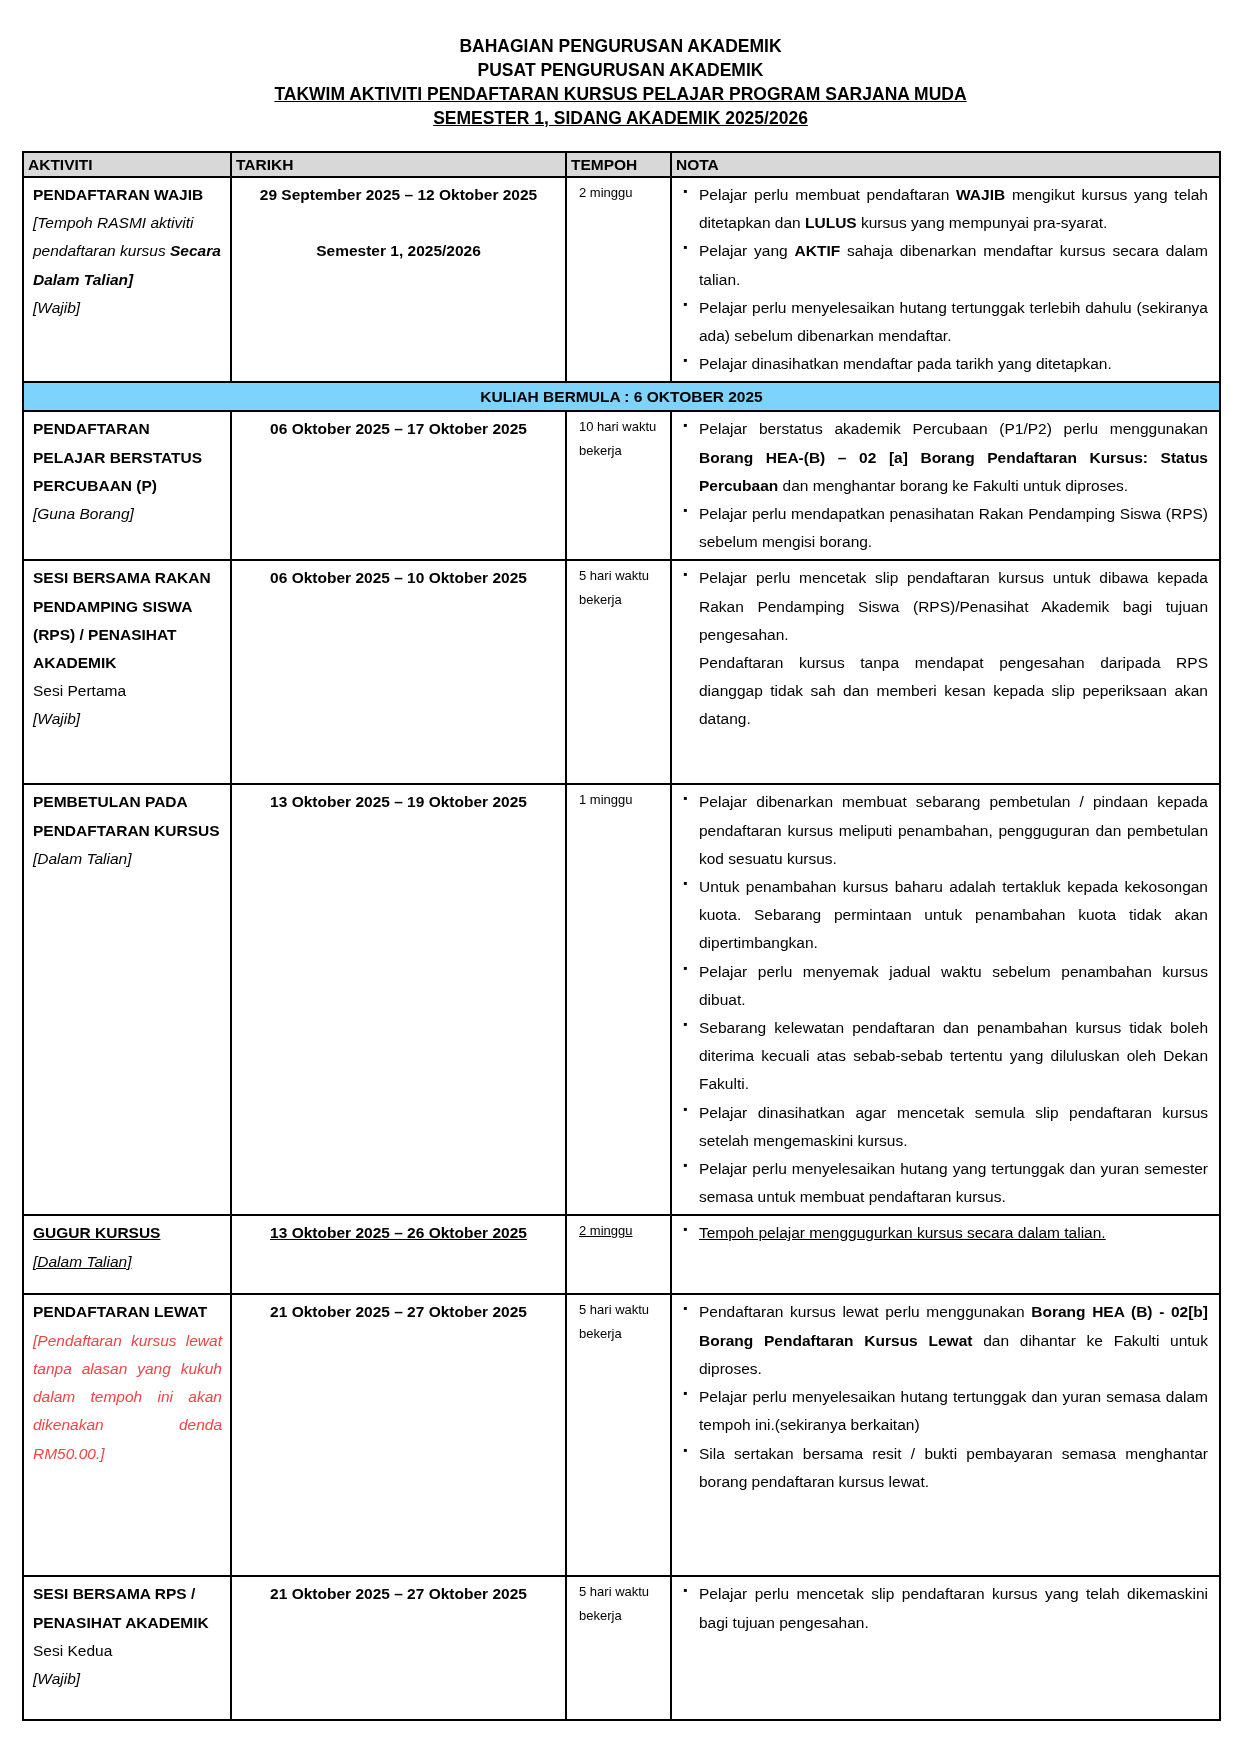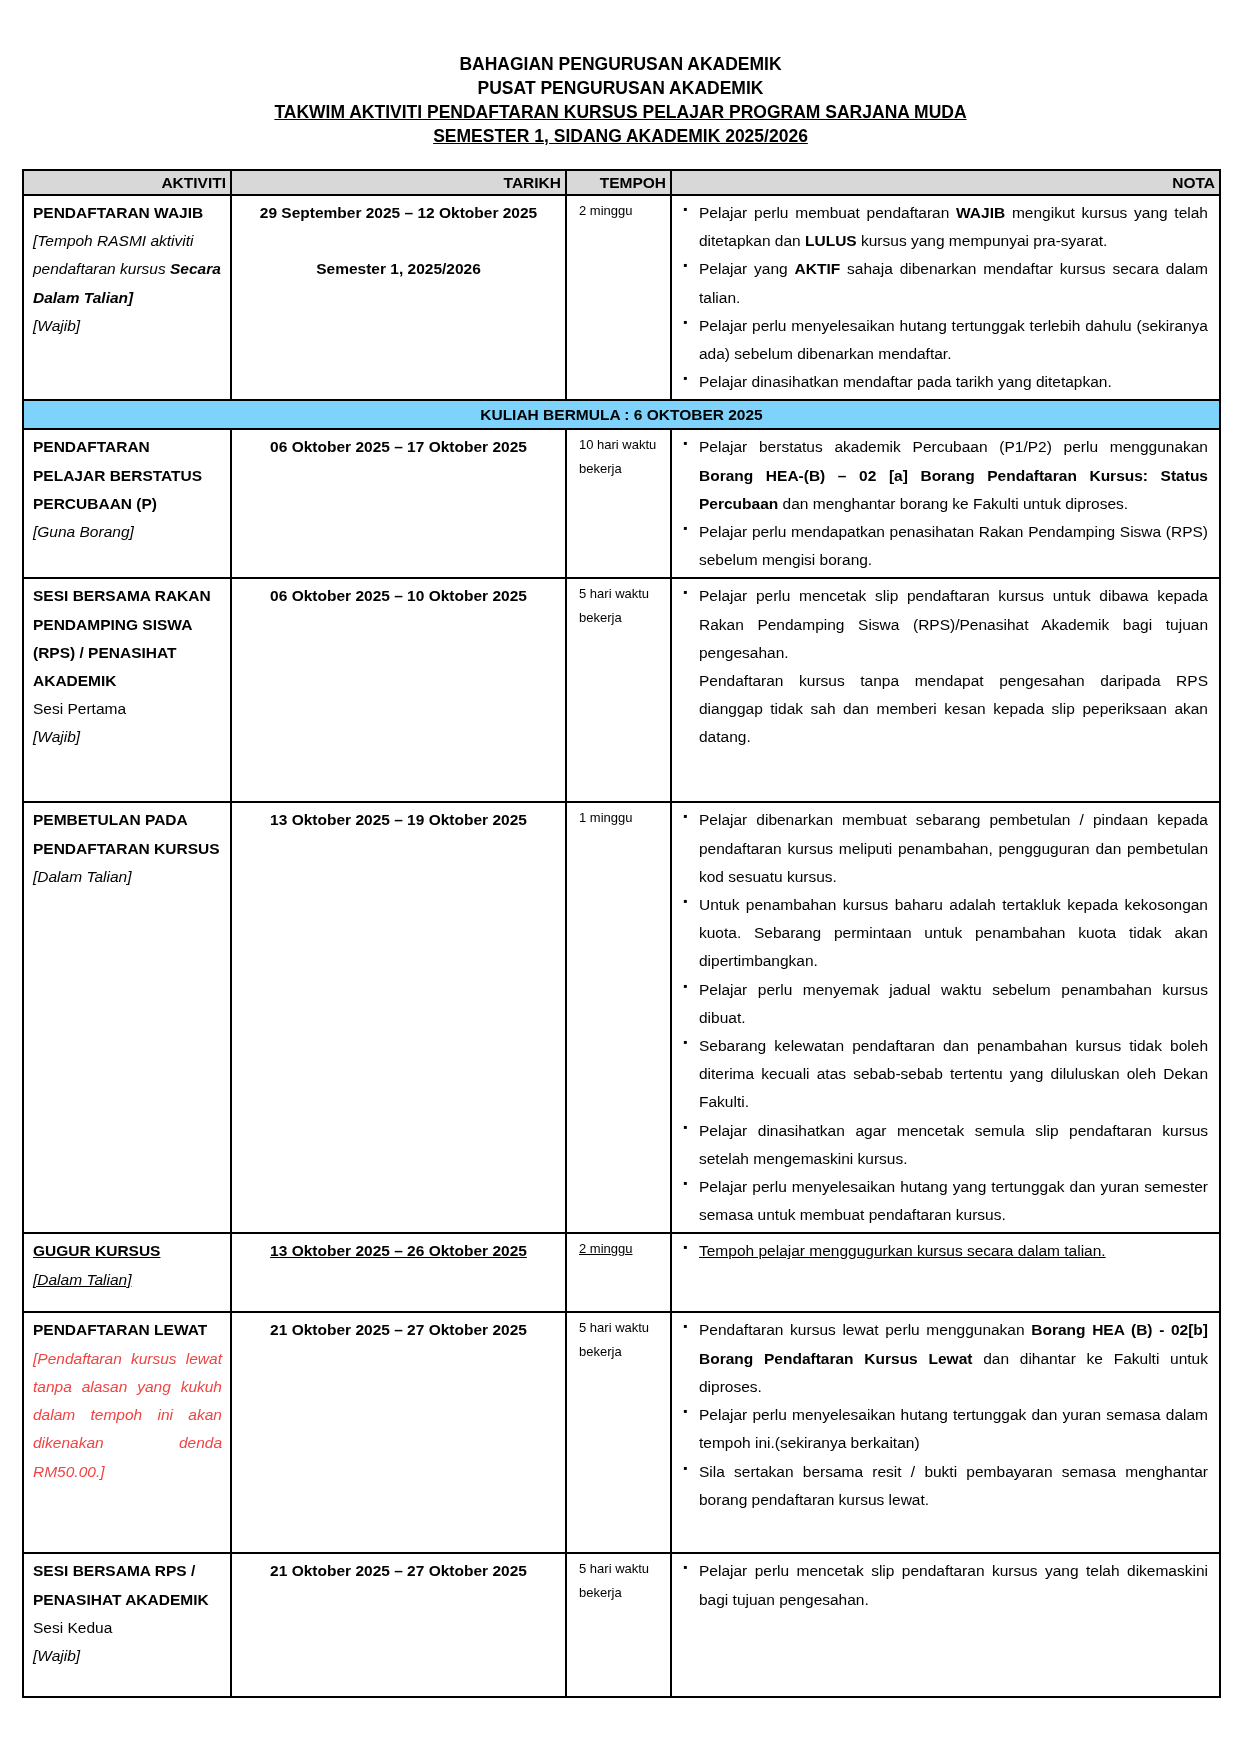--- a/index.html
+++ b/index.html
@@ -11,21 +11,20 @@
   }
   body {
     width: 1241px;
     height: 1755px;
     position: relative;
     overflow: hidden;
   }
   .page {
     padding: 34px 22px 0 22px;
     box-sizing: border-box;
-    margin-top: 18px;
   }
   .doc-header {
     text-align: center;
     font-weight: bold;
     font-size: 17.5px;
     line-height: 24px;
   }
   .doc-header .hline { white-space: nowrap; }
   .doc-header .underline { text-decoration: underline; }
 
@@ -40,21 +39,21 @@
     border: 2px solid #000000;
     vertical-align: top;
     box-sizing: border-box;
   }
   table.schedule th {
     background: #d8d8d8;
     font-size: 15.5px;
     font-weight: bold;
     height: 25px;
     vertical-align: middle;
-    text-align: right;
+    text-align: left;
     padding: 1px 4px;
   }
   td.activity-cell {
     padding: 3px 8px 3px 9px;
     font-size: 15.5px;
     line-height: 1.82;
   }
   td.activity-cell .line { text-align: left; }
   td.activity-cell .line.penalty { text-align: justify; }
   td.tarikh-cell {
@@ -95,21 +94,21 @@
     vertical-align: middle;
     height: 29px;
     padding: 1px 4px;
   }
   
   tr.r0 td { height: 205px; border-radius: 29px; }
   tr.r2 td { height: 137px; border-radius: 25px; }
   tr.r3 td { height: 224px; }
   tr.r4 td { height: 407px; }
   tr.r5 td { height: 79px; text-decoration: underline; }
-  tr.r6 td { height: 241px; }
+  tr.r6 td { height: 282px; }
   tr.r7 td { height: 144px; }
 </style>
 </head>
 <body>
 
 <div class="page">
   <div class="doc-header">
     <div class="hline">BAHAGIAN PENGURUSAN AKADEMIK</div>
     <div class="hline">PUSAT PENGURUSAN AKADEMIK</div>
     <div class="hline underline">TAKWIM AKTIVITI PENDAFTARAN KURSUS PELAJAR PROGRAM SARJANA MUDA</div>

